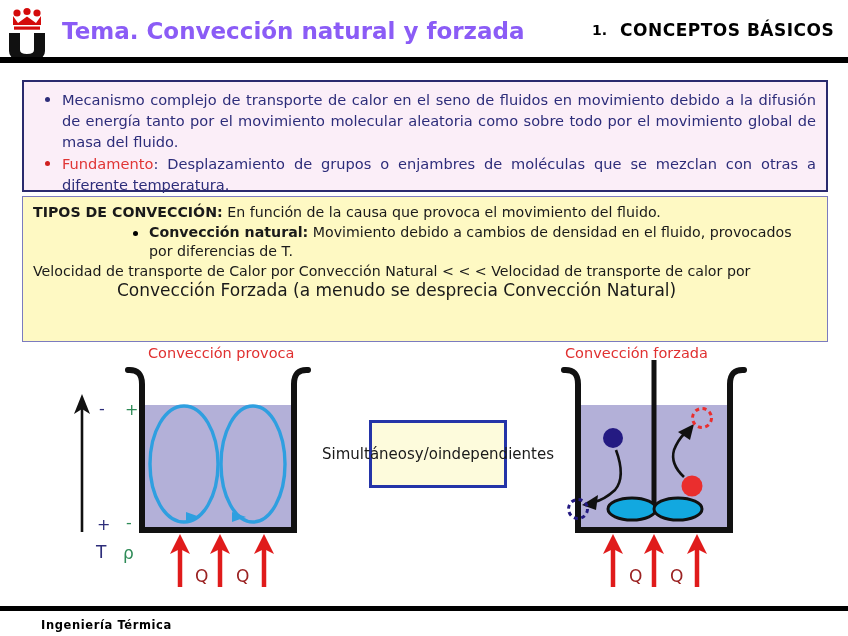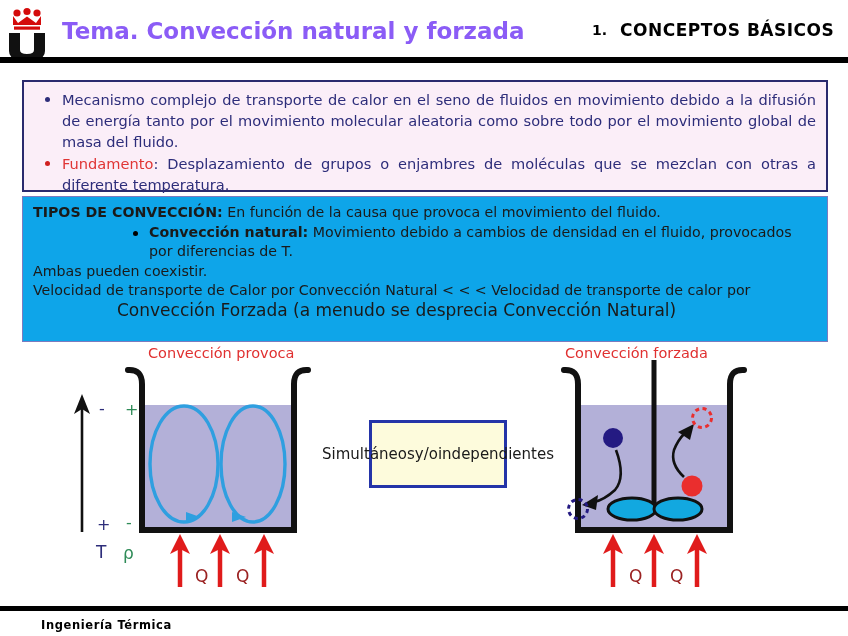--- a/index.html
+++ b/index.html
@@ -42,21 +42,21 @@
     content:"";position:absolute;left:9px;top:8px;
     width:5px;height:5px;border-radius:50%;background:#2d2d7a;
   }
   #box1 li.red-bullet{color:#2d2d7a;}
   #box1 li.red-bullet:before{background:#d02020;}
   .kw-red{color:#e03535;}
 
   
   #box2{
     position:absolute;left:22px;top:196px;width:806px;height:146px;
-    background:#0ea5e9;border:1px solid #7b7bbf;box-sizing:border-box;
+    background:#fef9c3;border:1px solid #7b7bbf;box-sizing:border-box;
     padding:6px 8px 0 10px;
   }
   .b2-line{font-size:14.2px;line-height:19.5px;color:#1a1a1a;}
   .b2-line b{font-weight:bold;}
   .b2-sub{
     position:relative;margin-left:100px;padding-left:16px;
     font-size:14.2px;line-height:19.5px;color:#1a1a1a;
   }
   .b2-sub:before{
     content:"";position:absolute;left:0px;top:8px;
@@ -126,21 +126,20 @@
 </div>
 
 <div id="box2">
   <div class="b2-line">
     <b>TIPOS DE CONVECCIÓN:</b><span> En función de la causa que provoca el movimiento del fluido.</span>
   </div>
   <div class="b2-sub">
     <b>Convección natural:</b><span> Movimiento debido a cambios de densidad en el fluido, provocados</span>
   </div>
   <div class="b2-sub-cont">por diferencias de T.</div>
-  <div class="b2-line">Ambas pueden coexistir.</div>
   <div class="b2-line">Velocidad de transporte de Calor por Convección Natural &lt; &lt; &lt; Velocidad de transporte de calor por</div>
   <div class="b2-indent">Convección Forzada (a menudo se desprecia Convección Natural)</div>
 </div>
 
 <div id="diagram">
 
   <div class="cap" id="cap-left">Convección provoca</div>
   <div class="cap" id="cap-right">Convección forzada</div>
 
   <svg class="fig" width="360" height="262" style="left:60px;top:0;">

